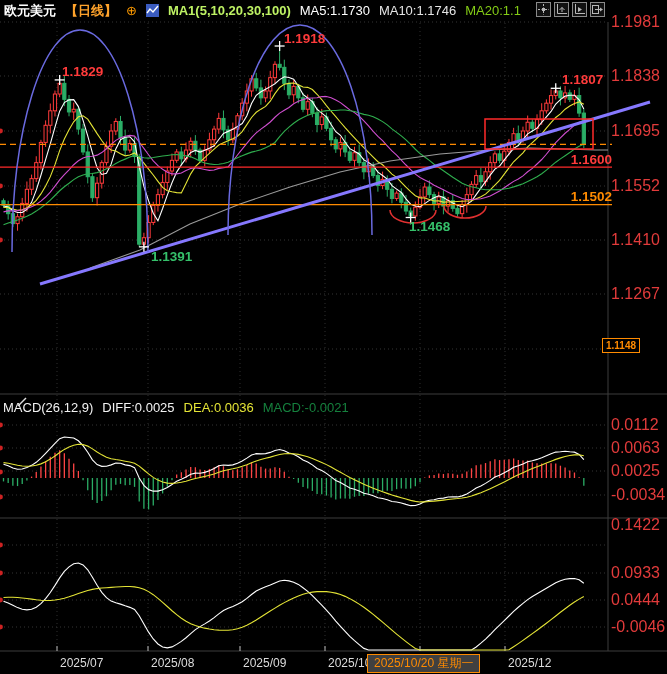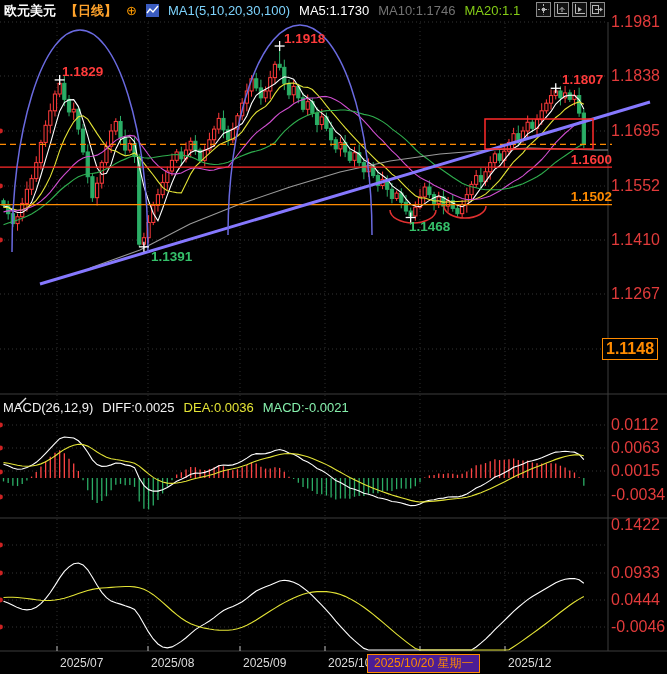--- a/index.html
+++ b/index.html
@@ -4,40 +4,40 @@
 <style>
   html,body{margin:0;padding:0;background:#000;}
   #app{position:relative;width:667px;height:674px;background:#000;overflow:hidden;
        font-family:"Liberation Sans","DejaVu Sans",sans-serif;}
   #chart-svg{position:absolute;left:0;top:0;z-index:1;}
   .hdr{position:absolute;left:0;top:0;width:570px;height:21px;display:flex;align-items:center;
        gap:9px;padding-left:4px;box-sizing:border-box;font-size:13px;white-space:nowrap;z-index:4;}
   .hdr .sym{color:#fff;font-weight:bold;}
   .hdr .per{color:#ffa32b;font-weight:bold;}
   .hdr .plus{color:#ff9b00;font-size:13px;}
-  .hdr .ma1{color:#7dd3fc;}
+  .hdr .ma1{color:#bef264;font-weight:bold;}
   .hdr .ma5{color:#ffffff;}
-  .hdr .ma10{color:#737373;}
+  .hdr .ma10{color:#e5e5e5;}
   .hdr .ma20{color:#84cc16;}
   .kicon{width:13px;height:13px;background:#3a5bbf;display:inline-block;position:relative;}
   .kicon svg{position:absolute;left:0;top:0;}
   .tools{position:absolute;right:62px;top:2px;display:flex;gap:3px;z-index:5;}
   .tool{width:15px;height:15px;border:1px solid #8a8a8a;background:#111;box-sizing:border-box;
         display:flex;align-items:center;justify-content:center;}
   .axis-label{position:absolute;left:611px;font-size:16px;font-weight:400;color:#e23b3b;z-index:3;
         height:14px;line-height:14px;}
-  .box-label{position:absolute;border:1px solid #ff8b00;color:#ff8b00;background:#000;font-size:16px;
+  .box-label{position:absolute;border:1px solid #ff8b00;color:#ff8b00;background:#000;font-size:10px;
         font-weight:600;z-index:3;padding:1px 3px;}
   .ind-hdr{position:absolute;left:3px;font-size:13px;white-space:nowrap;z-index:4;}
   .ind-hdr .w{color:#f2f2f2;margin-top:12px;}
   .ind-hdr .y{color:#e4e436;}
-  .ind-hdr .m{color:#86efac;}
+  .ind-hdr .m{color:#15803d;}
   .ind-hdr span{margin-right:9px;}
   .xlab{position:absolute;top:656px;font-size:12px;color:#dcdcdc;z-index:3;white-space:nowrap;}
-  .xlab.cursor{color:#ff8b00;border:1px solid #ff8b00;padding:0 6px;top:654px;background:#4c1d95;text-align:center;}
+  .xlab.cursor{color:#ff8b00;border:1px solid #ff8b00;padding:0 6px;top:654px;background:#404040;text-align:center;}
   #watermark{position:absolute;left:536px;top:618px;font-size:29px;letter-spacing:1px;
         color:#e9e9e9;z-index:6;font-weight:500;}
 </style>
 </head>
 <body>
 
 <div id="app">
 
   <svg id="chart-svg" width="667" height="674">
       <g>
@@ -572,21 +572,21 @@
   <div id="labels">
       <div class="axis-label" style="top:15px">1.1981</div>
       <div class="axis-label" style="top:69px">1.1838</div>
       <div class="axis-label" style="top:124px">1.1695</div>
       <div class="axis-label" style="top:179px">1.1552</div>
       <div class="axis-label" style="top:233px">1.1410</div>
       <div class="axis-label" style="top:287px">1.1267</div>
       <div class="box-label" style="top:338px;left:602px">1.1148</div>
       <div class="axis-label" style="top:418px">0.0112</div>
       <div class="axis-label" style="top:441px">0.0063</div>
-      <div class="axis-label" style="top:464px">0.0015</div>
+      <div class="axis-label" style="top:464px">0.0025</div>
       <div class="axis-label" style="top:488px">-0.0034</div>
       <div class="axis-label" style="top:518px">0.1422</div>
       <div class="axis-label" style="top:566px">0.0933</div>
       <div class="axis-label" style="top:593px">0.0444</div>
       <div class="axis-label" style="top:620px">-0.0046</div>
       <div class="xlab" style="left:60px">2025/07</div>
       <div class="xlab" style="left:151px">2025/08</div>
       <div class="xlab" style="left:243px">2025/09</div>
       <div class="xlab" style="left:328px">2025/10</div>
       <div class="xlab cursor" style="left:367px">2025/10/20 星期一</div>

